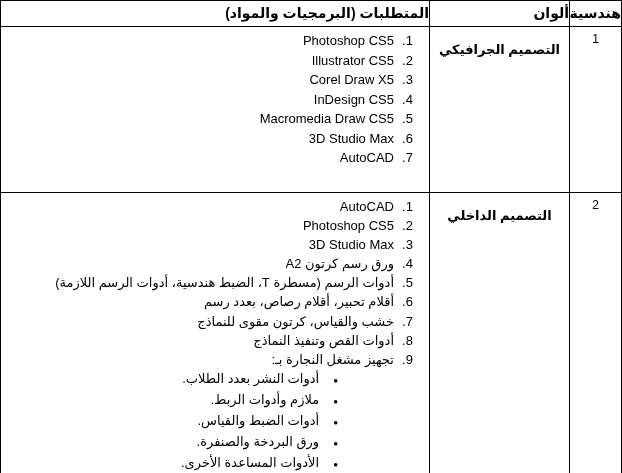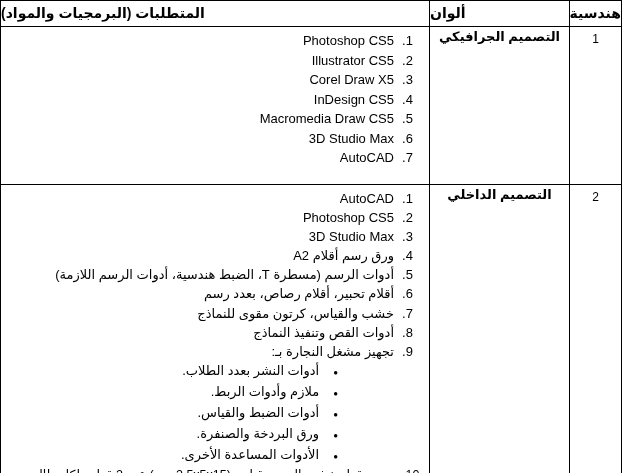--- a/index.html
+++ b/index.html
@@ -20,26 +20,26 @@
     padding:0;
     overflow:hidden;
   }
   col.c-num{width:52px;}
   col.c-spec{width:140px;}
   col.c-req{width:429px;}
   tr.hdr-row td{height:25px;vertical-align:middle;}
   .hdr{
     font-weight:bold;
     font-size:14px;
-    text-align:left;
+    text-align:right;
     line-height:25px;
     white-space:nowrap;
   }
   td.num-cell{text-align:center;font-size:12px;padding-top:5px;}
-  td.spec-cell{text-align:center;padding-top:0;}
+  td.spec-cell{text-align:center;padding-top:13px;}
   .spec{font-weight:bold;font-size:13px;}
   tr.row-1 td{height:152px;}
   tr.row-2 td{height:291px;}
   .req-list{padding:4px 9px 0 4px;}
   .row-1 .req-list .line{line-height:19.5px;}
   .row-2 .req-list .line{line-height:19.1px;}
   .line{
     display:flex;
     direction:rtl;
     align-items:baseline;
@@ -134,21 +134,21 @@
             <div class="line num">
               <span class="marker">2.</span>
               <span class="txt">Photoshop CS5</span>
             </div>
             <div class="line num">
               <span class="marker">3.</span>
               <span class="txt">3D Studio Max</span>
             </div>
             <div class="line num">
               <span class="marker">4.</span>
-              <span class="txt">ورق رسم أقلام A2</span>
+              <span class="txt">ورق رسم كرتون A2</span>
             </div>
             <div class="line num">
               <span class="marker">5.</span>
               <span class="txt">أدوات الرسم (مسطرة T، الضبط هندسية، أدوات الرسم اللازمة)</span>
             </div>
             <div class="line num">
               <span class="marker">6.</span>
               <span class="txt">أقلام تحبير، أقلام رصاص، بعدد رسم</span>
             </div>
             <div class="line num">

